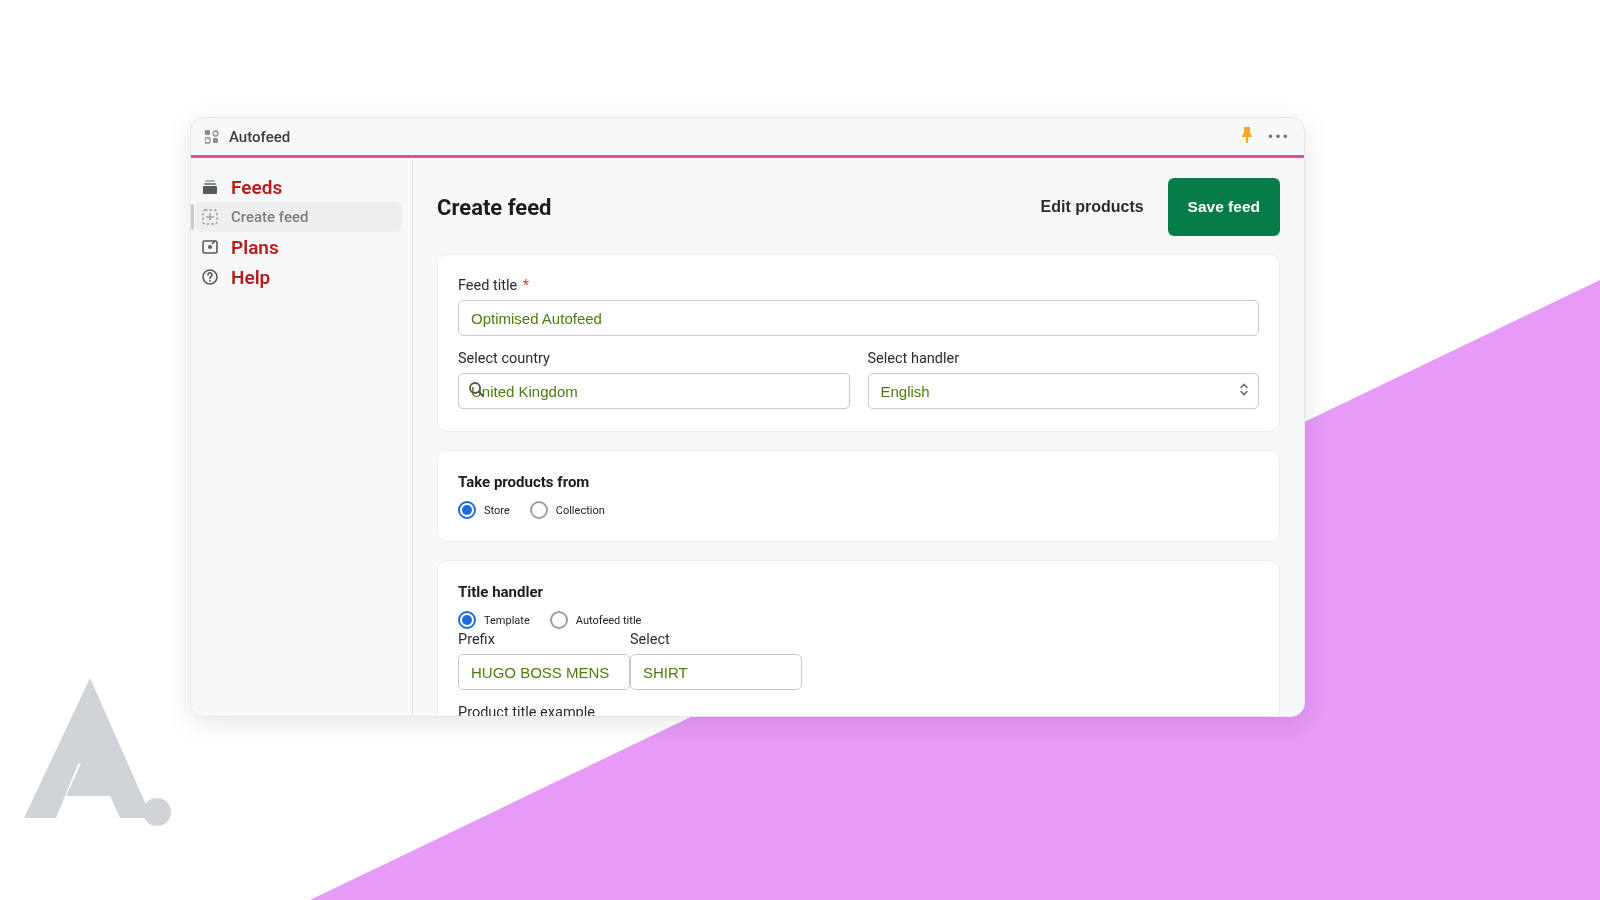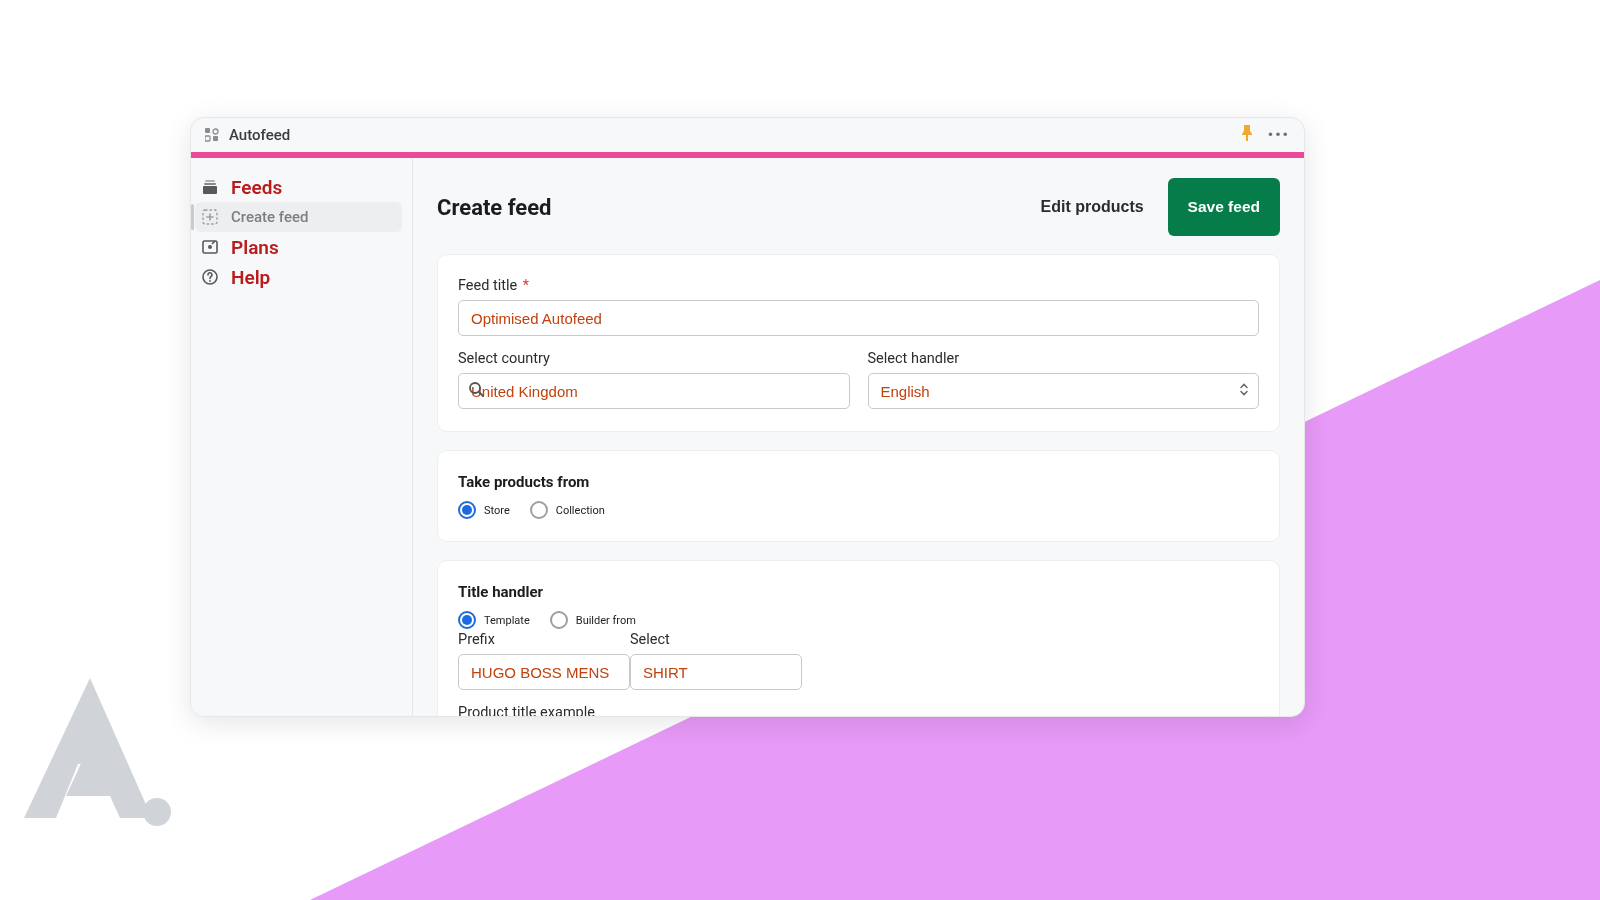--- a/index.html
+++ b/index.html
@@ -25,21 +25,21 @@
     border: 1px solid #e5e7e9;
     border-radius: 14px;
     z-index: 2;
     display: flex;
     flex-direction: column;
     box-shadow: 0 6px 28px rgba(0,0,0,0.10);
     overflow: hidden;
   }
   .titlebar {
     height: 40px;
-    border-bottom: 6px solid #ec4899;
+    border-bottom: 3px solid #ec4899;
     display: flex;
     align-items: center;
     padding: 0 14px;
     color: #3a3d40;
     font-size: 15px;
     font-weight: 500;
   }
   .titlebar .app-icon {
     width: 14px; height: 14px;
     margin-right: 10px;
@@ -149,21 +149,21 @@
     display: block;
   }
   .label .req { color: #d63b2f; margin-left: 2px; }
   .input {
     width: 100%;
     height: 36px;
     border: 1px solid #c6cace;
     border-radius: 5px;
     padding: 0 12px;
     font-size: 15px;
-    color: #c2410c;
+    color: #4d7c0f;
     background: #fff;
   }
   .input[readonly] { background: #eceeef; color: #333; }
   .input.search { }
   .row3 { display: flex; gap: 18px; margin-top: 14px; }
   .col { flex: 1; display: flex; flex-direction: column; }
   .select-wrap { position: relative; }
   .select-wrap .sort-icon {
     position: absolute; right: 10px; top: 50%; transform: translateY(-50%);
     color: #6a6d70; font-size: 12px; pointer-events:none;
@@ -350,21 +350,21 @@
         <div class="section-title">Title handler</div>
         <div class="radio-row">
           <label class="radio selected">
             <span class="radio-circle">
                 <span class="radio-dot"></span>
               </span>
             <span>Template</span>
           </label>
           <label class="radio">
             <span class="radio-circle"></span>
-            <span>Builder from</span>
+            <span>Autofeed title</span>
           </label>
         </div>
 
         <div class="two-inputs">
           <div class="col2">
             <label class="label">Prefix</label>
             <input class="input" value="HUGO BOSS MENS" style="">
           </div>
           <div class="col2">
             <label class="label">Select</label>

